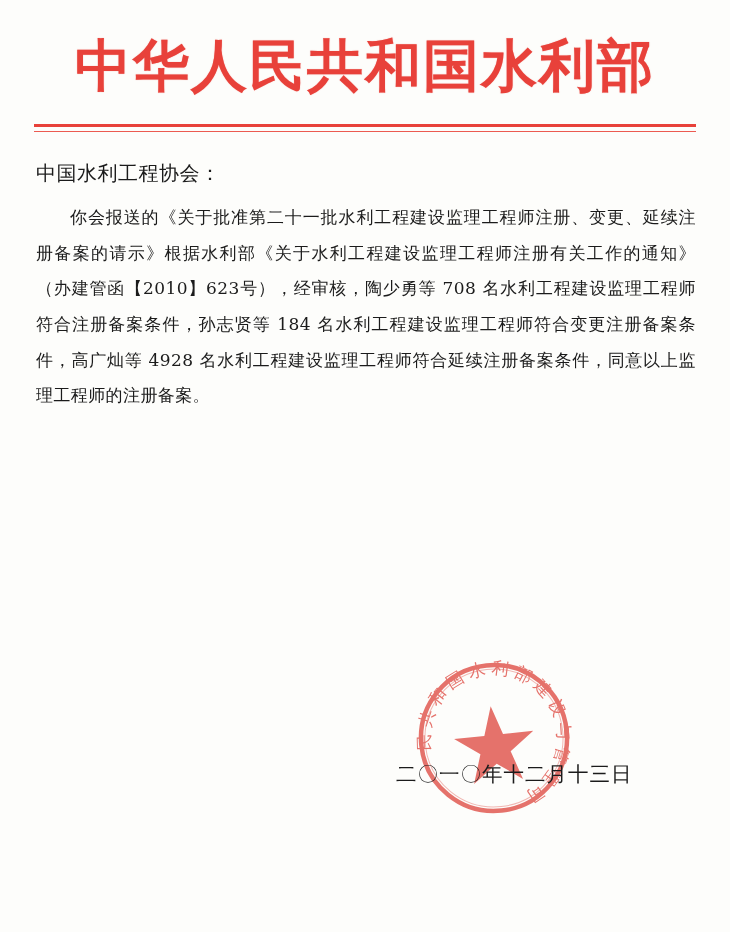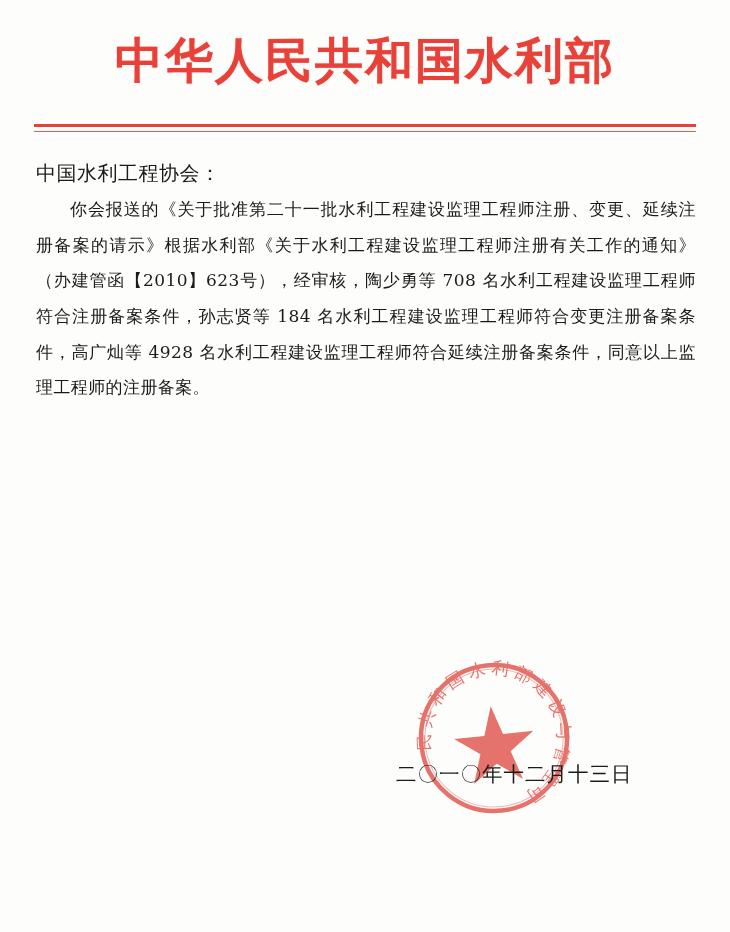--- a/index.html
+++ b/index.html
@@ -26,21 +26,21 @@
   .masthead {
     position: absolute;
     top: 34px;
     left: 0;
     width: 730px;
     text-align: center;
   }
   .masthead-title {
     font-family: "DejaVu Serif", serif;
     font-weight: bold;
-    font-size: 48px;
+    font-size: 56px;
     letter-spacing: 2px;
     color: #e8413a;
     line-height: 1.12;
     white-space: nowrap;
     text-shadow: 0 0 1px rgba(232,65,58,0.55);
   }
 
   .rule-thick {
     position: absolute;
     left: 34px;
@@ -63,21 +63,21 @@
     position: absolute;
     left: 36px;
     top: 158px;
     width: 660px;
     font-family: "DejaVu Serif", serif;
     color: #1b1b1b;
   }
   .addressee {
     font-size: 20px;
     line-height: 1.5;
-    margin-bottom: 4px;
+    margin-bottom: 12px;
     letter-spacing: 0.5px;
   }
   .para {
     font-size: 17px;
     line-height: 2.1;
     text-align: justify;
     text-justify: inter-ideograph;
     text-indent: 2em;
     letter-spacing: 0.4px;
   }

